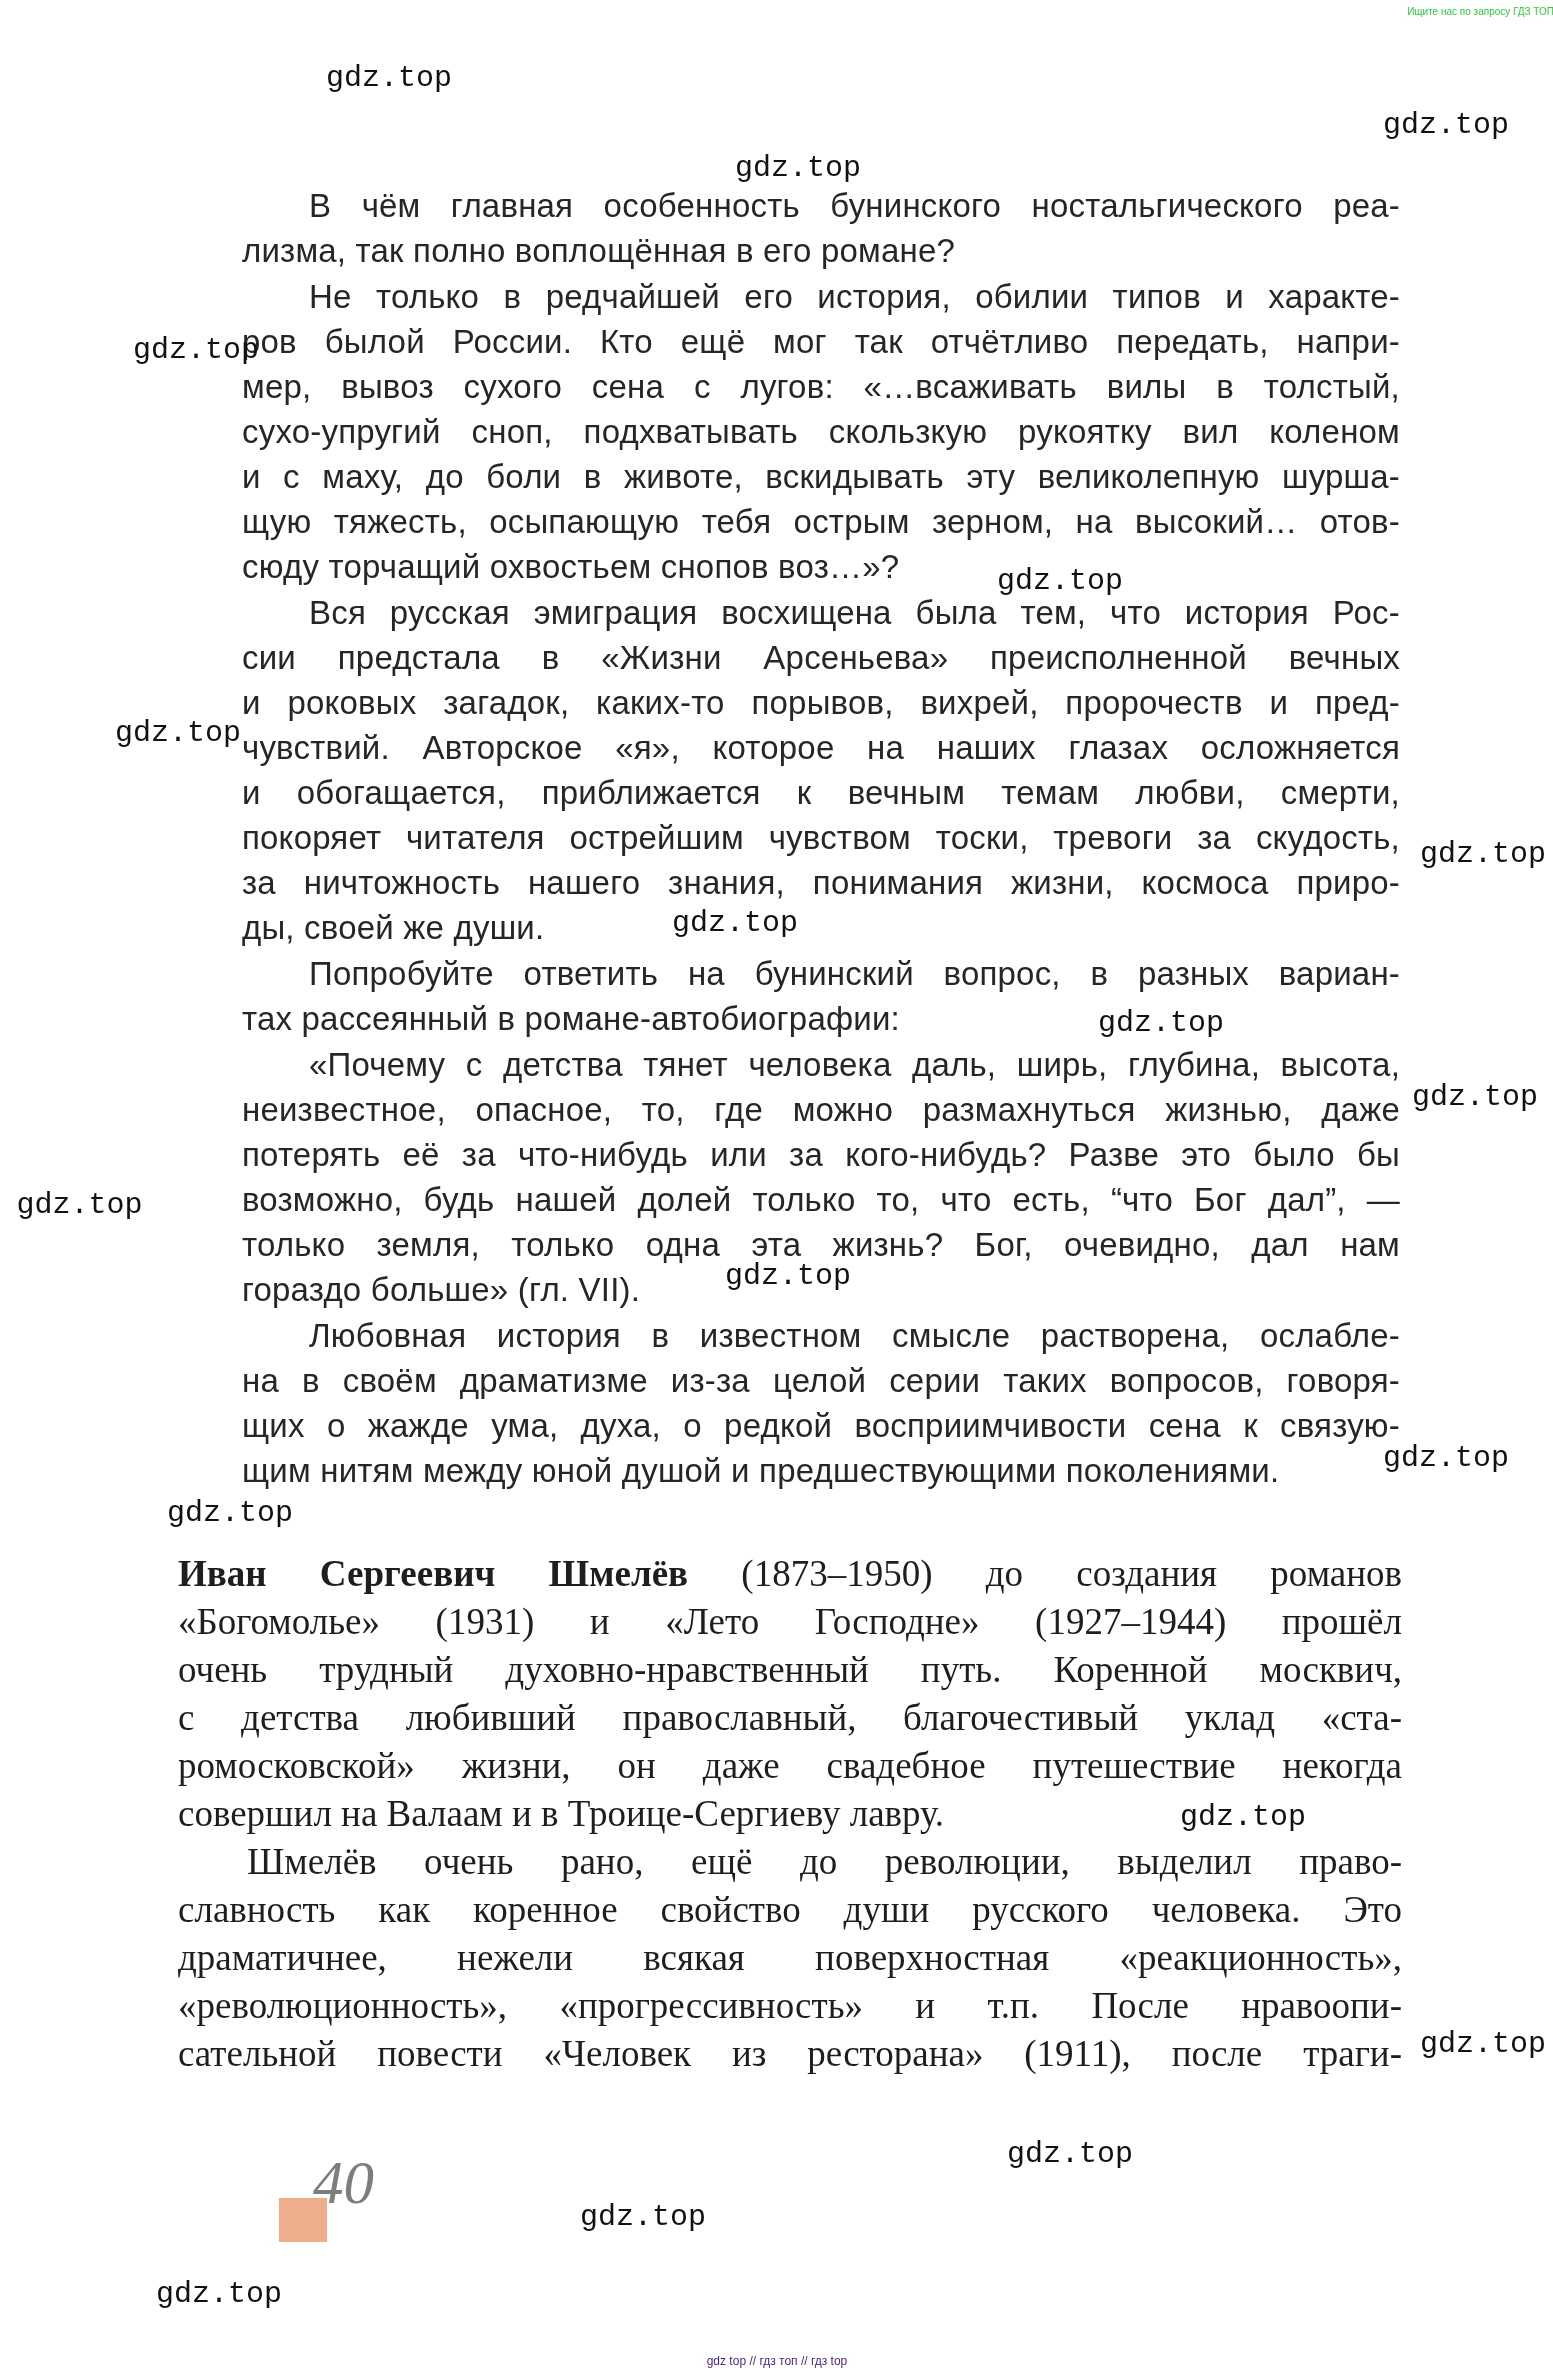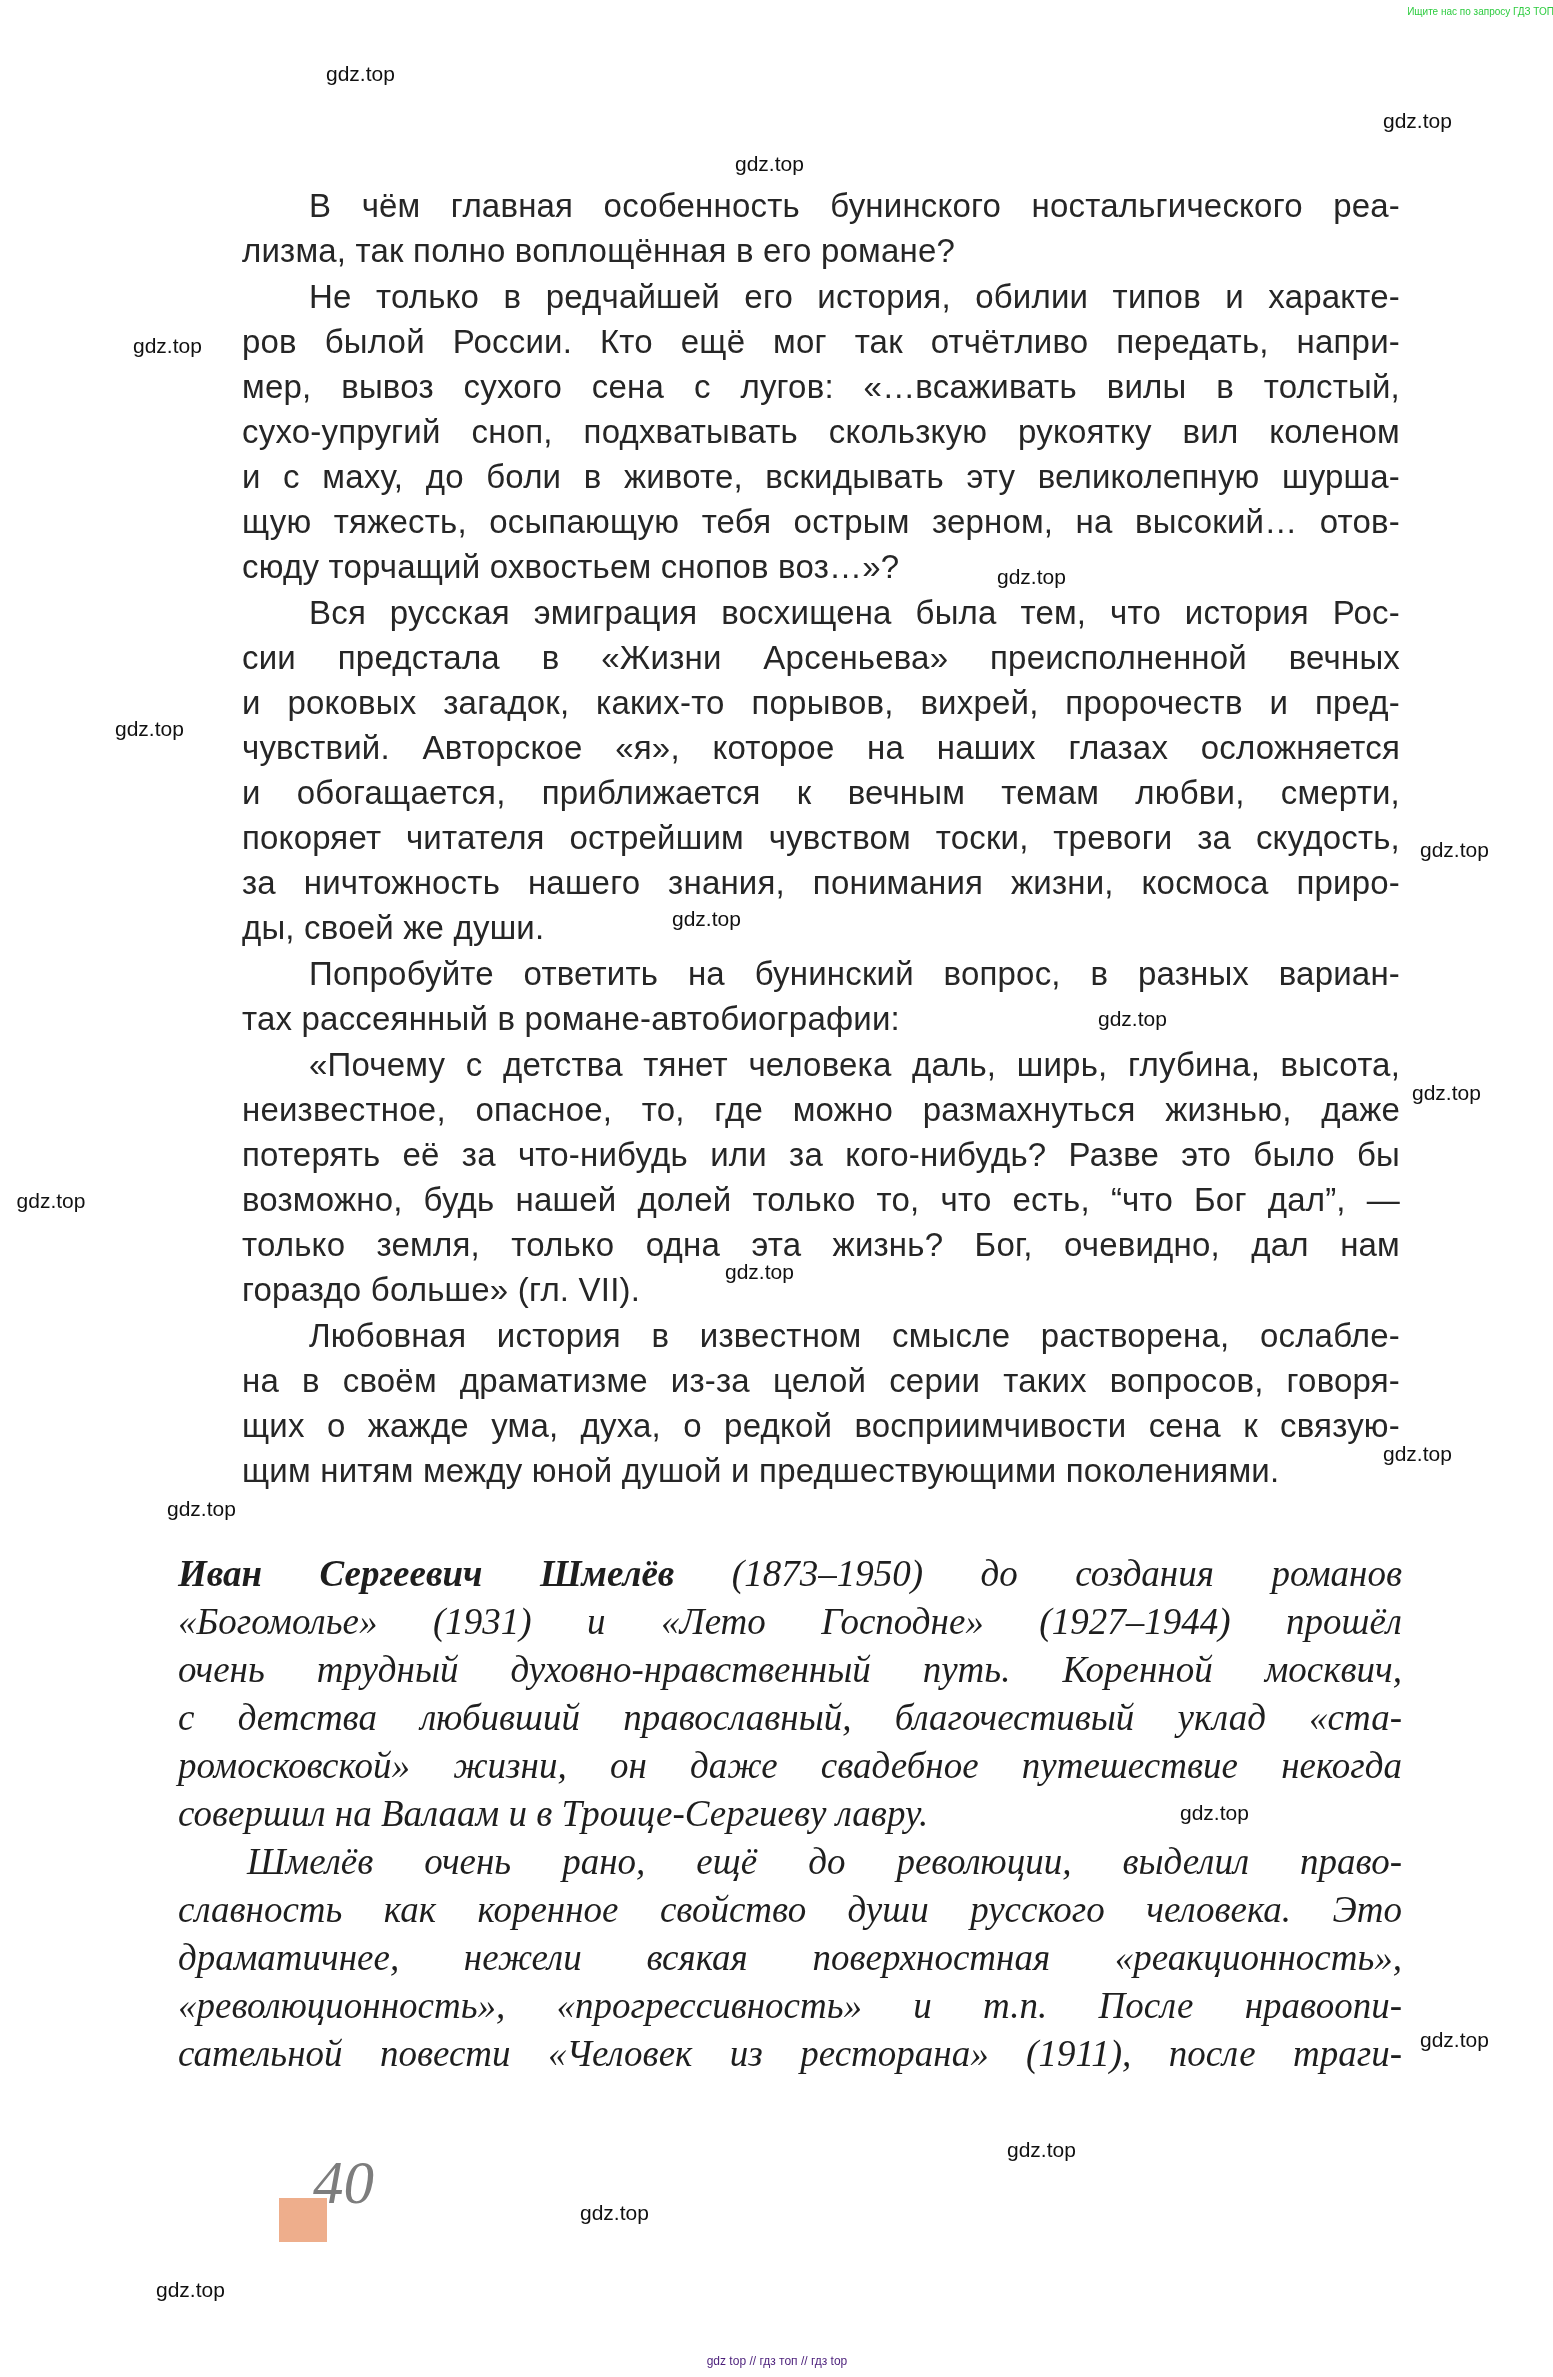--- a/index.html
+++ b/index.html
@@ -16,35 +16,35 @@
     position: absolute; left: 241px; top: 182px; width: 1160px;
     font-family: "Liberation Sans", sans-serif; font-size: 33px; line-height: 45px;
     color: #262626; text-align: justify; letter-spacing: 0.2px;
   }
   .sans-block p { margin: 1px; text-indent: 67px; text-align: justify; text-align-last: left; }
   .serif-block {
     position: absolute; left: 178px; top: 1550px; width: 1224px;
     font-family: "Liberation Serif", serif; font-size: 37px; line-height: 48px;
     color: #1e1e1e; text-align: justify;
   }
-  .serif-block p { margin: 0; text-align: justify; text-align-last: left; font-style: italic; }
+  .serif-block p { margin: 0; text-align: justify; text-align-last: left; }
   .serif-block p.indent { text-indent: 69px; }
   .serif-block b { font-weight: bold; }
   .line { display: block; white-space: nowrap; text-align: justify; text-align-last: justify; }
   .line.last { text-align-last: left; }
   .page-square {
     position: absolute; left: 279px; top: 2198px; width: 48px; height: 44px; background: #eeae8c;
   }
   .page-number {
     position: absolute; left: 313px; top: 2152px;
     font-family: "Liberation Serif", serif; font-style: italic; font-weight: normal;
     font-size: 61px; color: #7d7d7d; line-height: 1;
   }
   .wm {
-    position: absolute; font-family: Liberation Sans, sans-serif; font-size: 21px;
+    position: absolute; font-family: Liberation Mono, monospace; font-size: 30px;
     color: #111111; line-height: 1; white-space: nowrap;
   }
 </style>
 </head>
 <body>
 
 <div class="top-banner">Ищите нас по запросу ГДЗ ТОП</div>
 
 <div class="sans-block" id="sans-block">
     <p style="text-indent: 0px;">

